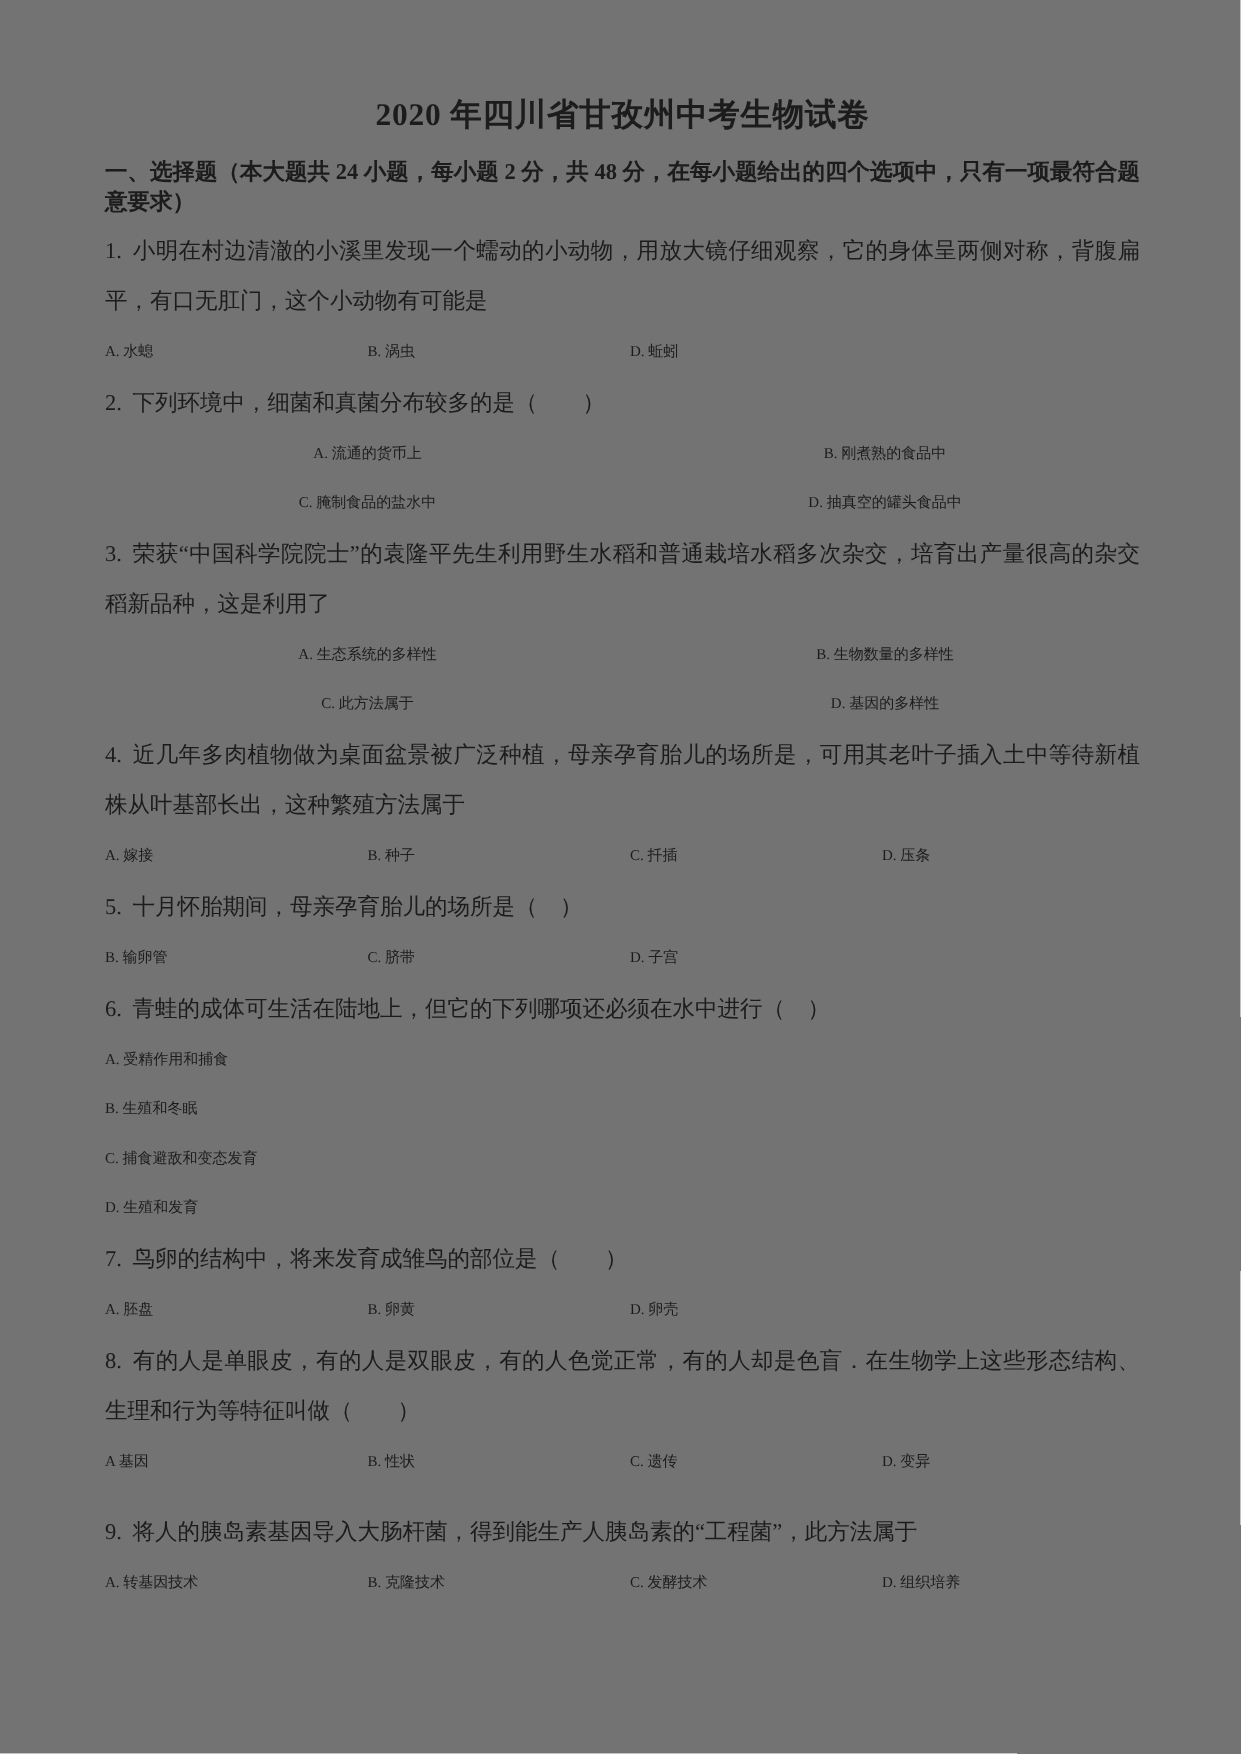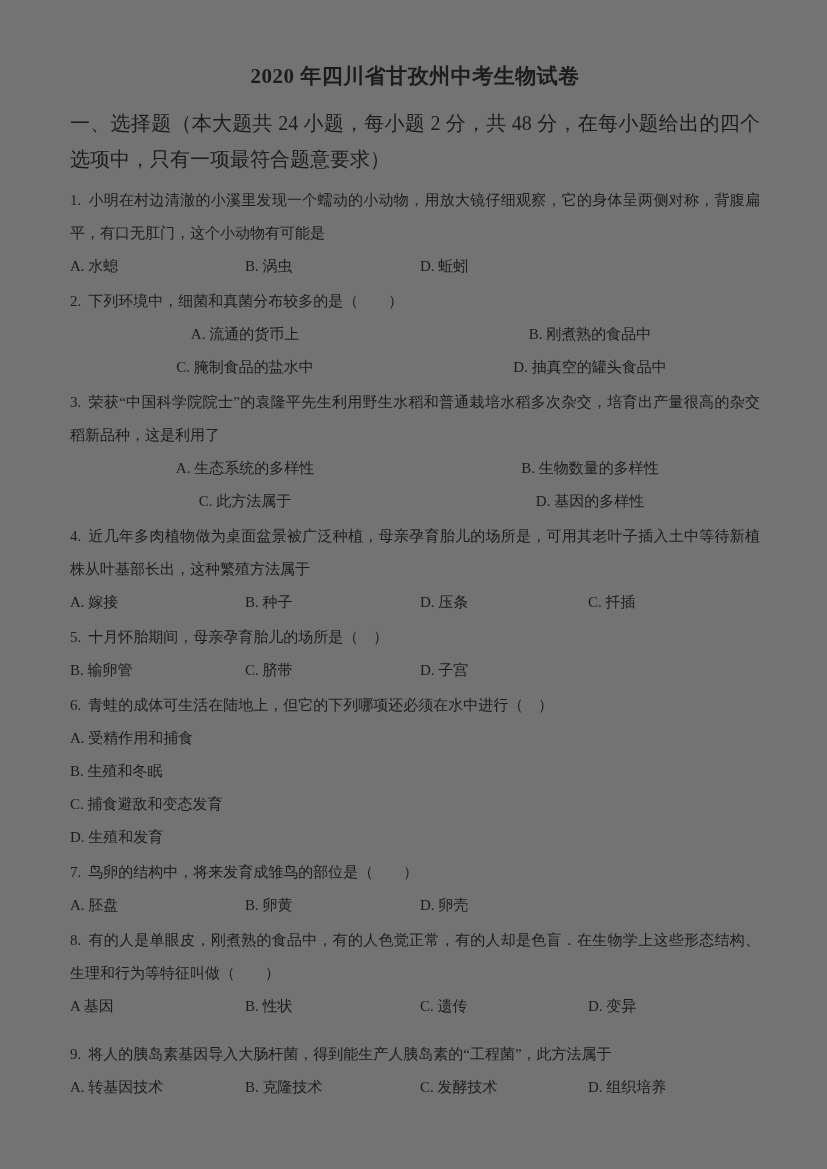--- a/index.html
+++ b/index.html
@@ -16,37 +16,37 @@
   }
   .title {
     font-size: 21px;
     font-weight: bold;
     text-align: center;
     line-height: 28px;
     margin: 0 0 15px 0;
     letter-spacing: 0.5px;
   }
   .section-header {
-    font-weight: normal;
-    font-size: 20px;
-    line-height: 36px;
+    font-weight: bold;
+    font-size: 15px;
+    line-height: 20px;
     margin: 0 0 7px 0;
     text-align: justify;
   }
   .question { margin-top: 2px; }
   .question.extra-gap { margin-top: 15px; }
   .q-text {
     font-size: 15px;
     line-height: 33px;
     margin: 0;
     text-align: justify;
   }
   .q-num { padding-right: 7px; }
   .opts {
-    font-size: 15px;
+    font-size: 10px;
     line-height: 33px;
   }
   .opts-4 { display: grid; grid-template-columns: 175px 175px 168px 1fr; }
   .opts-2 { display: grid; grid-template-columns: 350px 1fr; text-align: center; }
   .opts-1 .opt { display: block; }
   .opt { white-space: pre-wrap; }
 </style>
 </head>
 <body>
 
@@ -83,22 +83,22 @@
       <span class="opt">C. 此方法属于</span>
       <span class="opt">D. 基因的多样性</span>
     </div>
   </div>
 
   <div class="question">
     <p class="q-text"><span class="q-num">4.</span><span>近几年多肉植物做为桌面盆景被广泛种植，母亲孕育胎儿的场所是，可用其老叶子插入土中等待新植株从叶基部长出，这种繁殖方法属于</span></p>
     <div class="opts opts-4">
       <span class="opt">A. 嫁接</span>
       <span class="opt">B. 种子</span>
+      <span class="opt">C. 扦插</span>
       <span class="opt">D. 压条</span>
-      <span class="opt">C. 扦插</span>
     </div>
   </div>
 
   <div class="question">
     <p class="q-text"><span class="q-num">5.</span><span>十月怀胎期间，母亲孕育胎儿的场所是（　）</span></p>
     <div class="opts opts-4">
       <span class="opt">B. 输卵管</span>
       <span class="opt">C. 脐带</span>
       <span class="opt">D. 子宫</span>
     </div>
@@ -117,21 +117,21 @@
   <div class="question">
     <p class="q-text"><span class="q-num">7.</span><span>鸟卵的结构中，将来发育成雏鸟的部位是（　　）</span></p>
     <div class="opts opts-4">
       <span class="opt">A. 胚盘</span>
       <span class="opt">B. 卵黄</span>
       <span class="opt">D. 卵壳</span>
     </div>
   </div>
 
   <div class="question">
-    <p class="q-text"><span class="q-num">8.</span><span>有的人是单眼皮，刚煮熟的食品中，有的人色觉正常，有的人却是色盲．在生物学上这些形态结构、生理和行为等特征叫做（　　）</span></p>
+    <p class="q-text"><span class="q-num">8.</span><span>有的人是单眼皮，有的人是双眼皮，有的人色觉正常，有的人却是色盲．在生物学上这些形态结构、生理和行为等特征叫做（　　）</span></p>
     <div class="opts opts-4">
       <span class="opt">A 基因</span>
       <span class="opt">B. 性状</span>
       <span class="opt">C. 遗传</span>
       <span class="opt">D. 变异</span>
     </div>
   </div>
 
   <div class="question extra-gap">
     <p class="q-text"><span class="q-num">9.</span><span>将人的胰岛素基因导入大肠杆菌，得到能生产人胰岛素的“工程菌”，此方法属于</span></p>

